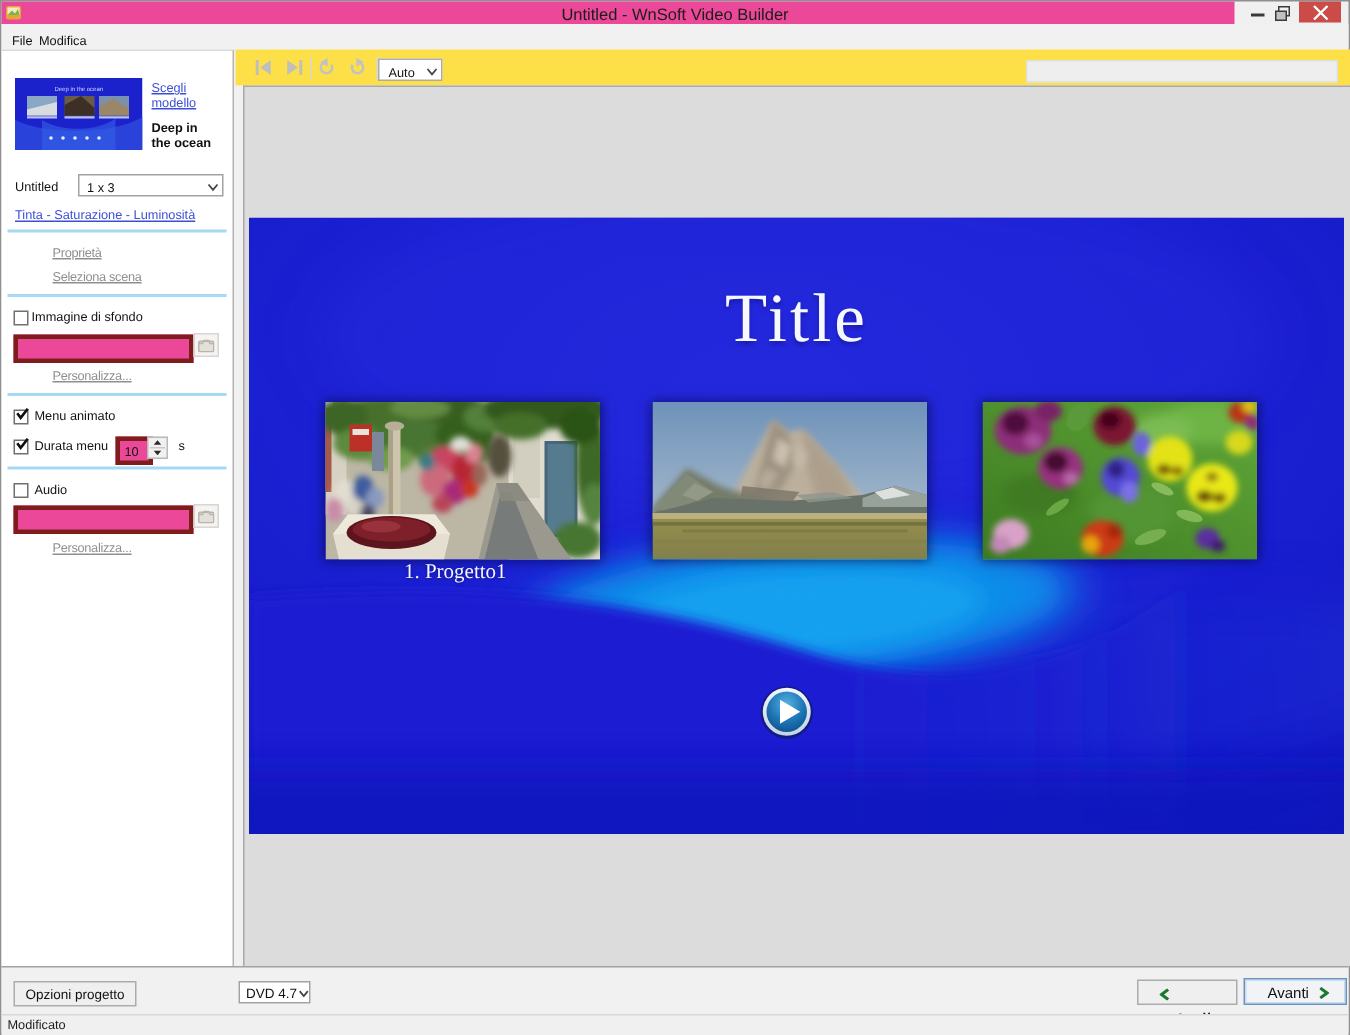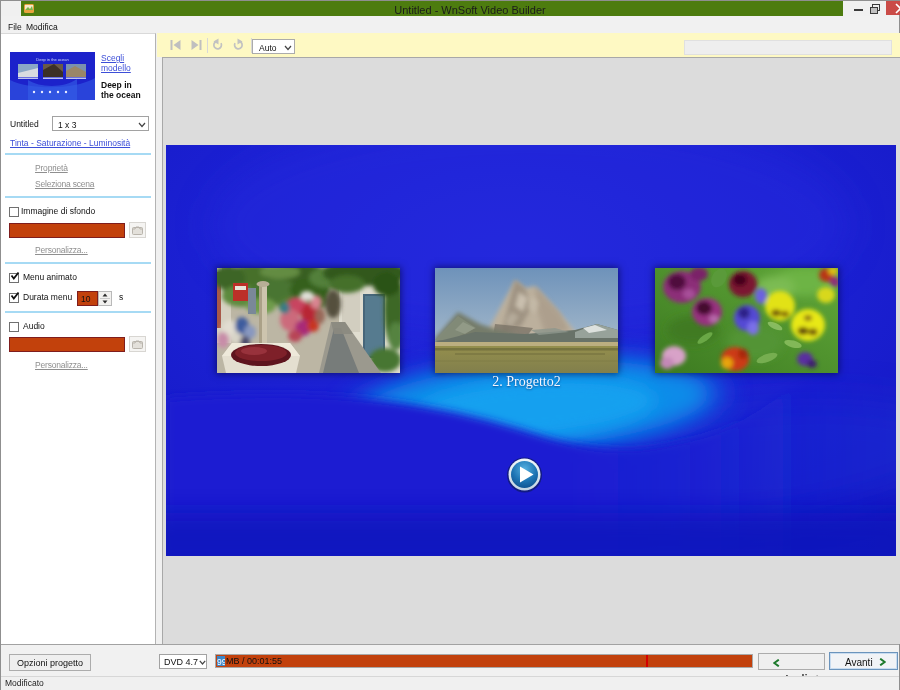--- a/index.html
+++ b/index.html
@@ -1,34 +1,34 @@
 <!DOCTYPE html>
 <html><head>
 <meta charset="utf-8">
 <style>
   html,body{margin:0;padding:0;}
   body{width:900px;height:690px;position:relative;font-family:"Liberation Sans",sans-serif;background:#f0f0f0;overflow:hidden;}
   .abs{position:absolute;}
   #win{position:absolute;left:0;top:0;width:898px;height:688px;border:1px solid #8f8f8f;}
-  #titlebar{position:absolute;left:1px;top:1px;width:822px;height:15px;background:#4d7c0f;margin-left:20px;}
+  #titlebar{position:absolute;left:1px;top:1px;width:822px;height:15px;background:#ec4899;}
   #titletext{position:absolute;left:0;top:3px;width:898px;text-align:center;font-size:11px;color:#1b1b1b;}
   #menubar{position:absolute;left:1px;top:16px;width:898px;height:17px;background:#f1f1f1;font-size:8.5px;color:#111;}
   #leftpanel{position:absolute;left:1px;top:33px;width:155px;height:611px;background:#ffffff;border-right:1px solid #b3b3b3;box-sizing:border-box;border-top:1px solid #d9d9d9;}
-  #toolbar{position:absolute;left:157px;top:33px;width:743px;height:24px;background:#fef9c3;}
+  #toolbar{position:absolute;left:157px;top:33px;width:743px;height:24px;background:#fde047;}
   #mainarea{position:absolute;left:157px;top:57px;width:743px;height:587px;background:#f0f0f0;}
   #maingray{position:absolute;left:5px;top:0px;width:738px;height:587px;background:#dcdcdc;border-left:1px solid #a8a8a8;border-top:1px solid #a8a8a8;box-sizing:border-box;}
   #bluemenu{position:absolute;left:166px;top:145px;width:730px;height:411px;}
   #bottombar{position:absolute;left:1px;top:644px;width:898px;height:32px;background:#f1f1f1;border-top:1px solid #a2a2a2;box-sizing:border-box;}
   #statusbar{position:absolute;left:1px;top:676px;width:898px;height:13px;background:#f0f0f0;border-top:1px solid #d7d7d7;font-size:8.5px;color:#1c1c1c;}
   .link{color:#3c4ed8;text-decoration:underline;}
   .lbl{font-size:8.5px;color:#111;letter-spacing:0px;}
   .glink{color:#8f8f8f;text-decoration:underline;font-size:8.5px;letter-spacing:-0.2px;padding-left:24px;}
   .sep{position:absolute;left:5px;width:146px;height:2px;background:#a6daf4;}
   .cb{position:absolute;width:8px;height:8px;background:#fff;border:1px solid #707070;}
-  .field{position:absolute;background:#c2410c;border:1px solid #7f1d1d;}
+  .field{position:absolute;background:#ec4899;border:3px solid #7f1d1d;}
   .fbtn{position:absolute;width:17px;height:16px;background:#f5f4f2;border:1px solid #d8d6d2;box-sizing:border-box;}
   .combo{position:absolute;background:#fff;border:1px solid #a2a2a2;box-sizing:border-box;}
   .btn{position:absolute;background:#efefef;border:1px solid #acacac;box-sizing:border-box;text-align:center;font-size:11px;color:#111;}
   .thumb{position:absolute;width:183px;height:105px;box-shadow:0 0 7px 1px rgba(0,0,40,0.55);}
   .caption{position:absolute;width:183px;text-align:center;font-family:"Liberation Serif",serif;font-size:14px;color:#f4f6ff;text-shadow:0 1px 2px rgba(0,0,60,.5);}
 </style>
 </head>
 <body>
 <div id="win"></div>
 <div id="titlebar">
@@ -206,20 +206,21 @@
     <rect width="730" height="411" fill="url(#base)"></rect>
     <ellipse cx="364" cy="80" rx="320" ry="110" fill="#252bdf" opacity="0.4" filter="url(#b18)"></ellipse>
     <ellipse cx="585" cy="315" rx="210" ry="58" fill="#1a2ed4" opacity="0.5" filter="url(#b18)" transform="rotate(-6 585 315)"></ellipse>
     <ellipse cx="369" cy="260" rx="195" ry="50" fill="#1552de" opacity="0.9" filter="url(#b12)" transform="rotate(-4 369 260)"></ellipse>
     <ellipse cx="368" cy="260" rx="175" ry="42" fill="#0f8ce9" filter="url(#b10)" transform="rotate(-4 368 260)"></ellipse>
     <ellipse cx="368" cy="263" rx="122" ry="29" fill="#12a2f0" opacity="0.95" filter="url(#b8)" transform="rotate(-4 368 263)"></ellipse>
     <path d="M0 253 C70 248 150 247 215 255 C280 263 330 276 380 292 C420 304 455 306 485 302 C520 297 552 288 575 276 C598 264 614 250 626 243 C645 232 680 228 730 228 L730 411 L0 411 Z" fill="url(#wedge)" filter="url(#b4)"></path>
     <rect x="-20" y="368" width="770" height="60" fill="#0f13bb" opacity="0.8" filter="url(#b12)"></rect>
   </svg>
 
+  <div class="abs" style="left:0;top:40px;width:730px;text-align:center;font-family:'Liberation Serif',serif;font-size:46px;letter-spacing:2px;color:#f6f8ff;text-shadow:0 2px 3px rgba(0,0,80,.35)">Title</div>
 
   <svg class="thumb" style="left:51px;top:123px" width="183" height="105" viewBox="0 0 183 105">
     <rect width="183" height="105" fill="#bcb6a4"></rect>
     <rect x="122" y="0" width="61" height="105" fill="#e0ddd0"></rect>
     <rect x="146" y="26" width="22" height="64" fill="#47667a"></rect>
     <rect x="148" y="28" width="18" height="60" fill="#567b8f"></rect>
     <rect x="125" y="14" width="18" height="50" fill="#d2cec0"></rect>
     <rect x="0" y="0" width="14" height="75" fill="#d6d1c2"></rect>
     <rect x="0" y="4" width="4" height="56" fill="#a85848"></rect>
     <rect x="5" y="0" width="9" height="14" fill="#8f9a6a"></rect>
@@ -365,21 +366,21 @@
       <ellipse cx="19" cy="88" rx="12" ry="10" fill="#d8a2c8"></ellipse>
       <ellipse cx="12" cy="95" rx="7" ry="6" fill="#c488b8"></ellipse>
       <ellipse cx="150" cy="91" rx="8" ry="7" fill="#5a2fa0"></ellipse>
       <ellipse cx="157" cy="96" rx="5" ry="4" fill="#3d1d70"></ellipse>
       <ellipse cx="172" cy="7" rx="8" ry="7" fill="#b83418"></ellipse>
       <ellipse cx="180" cy="14" rx="5" ry="5" fill="#8c2f7a"></ellipse>
       <ellipse cx="178" cy="3" rx="5" ry="4" fill="#e0c018"></ellipse>
     </g>
   </svg>
 
-  <div class="caption" style="left:269px;top:229px">2. Progetto2</div>
+  <div class="caption" style="left:46px;top:229px">1. Progetto1</div>
 
   <svg class="abs" style="left:340px;top:311px" width="37" height="37" viewBox="0 0 37 37">
     <defs>
       <radialGradient id="pbg" cx="50%" cy="30%" r="80%">
         <stop offset="0" stop-color="#55b0e0"></stop>
         <stop offset="0.55" stop-color="#1d74b4"></stop>
         <stop offset="1" stop-color="#0c4a88"></stop>
       </radialGradient>
       <linearGradient id="ring" x1="0" y1="0" x2="0" y2="1">
         <stop offset="0" stop-color="#f2f7fb"></stop>
@@ -393,27 +394,20 @@
   </svg>
 </div>
 <div id="bottombar">
   <div class="btn" style="left:8px;top:9px;width:82px;height:17px;line-height:16px;font-size:9px">Opzioni progetto</div>
   <div class="combo" style="left:158px;top:9px;width:48px;height:15px;border-color:#a2a2a2">
     <span class="abs" style="left:4px;top:2px;font-size:9px;color:#111">DVD 4.7</span>
     <svg class="abs" style="left:39px;top:5px" width="7" height="5" viewBox="0 0 7 5">
         <path d="M0.8 0.8 L3.5 4 L6.2 0.8" fill="none" stroke="#444" stroke-width="1.2"></path>
       </svg>
   </div>
-  <div class="field" style="left:214px;top:9px;width:536px;height:12px;border-color:#a8a8a8">
-    <div class="abs" style="left:1px;top:1px;width:8px;height:10px;background:#3c86c8;overflow:hidden">
-        <span class="abs" style="left:0px;top:0.5px;font-size:8.5px;color:#fff">99</span>
-      </div>
-    <span class="abs" style="left:10px;top:1px;font-size:9px;color:#111">MB / 00:01:55</span>
-    <div class="abs" style="left:430px;top:0px;width:2px;height:12px;background:#d40000"></div>
-  </div>
   <div class="btn" style="left:757px;top:8px;width:67px;height:17px">
     <svg class="abs" style="left:14px;top:4.5px" width="7" height="8" viewBox="0 0 7 8">
         <path d="M5.8 0.7 L1.3 4 L5.8 7.3" fill="none" stroke="#1d7a2c" stroke-width="2"></path>
       </svg>
     <span class="abs" style="left:26px;top:18px;font-size:14px">Indietro</span>
   </div>
   <div class="btn" style="left:828px;top:7px;width:69px;height:18px;border:1px solid #6b94bc;box-shadow:inset 0 0 0 1px #c8dcf0;background:#f1f3f6">
     <span class="abs" style="left:15px;top:3.5px;font-size:10px">Avanti</span>
     <svg class="abs" style="left:49px;top:5px" width="7" height="8" viewBox="0 0 7 8">
         <path d="M1.2 0.7 L5.7 4 L1.2 7.3" fill="none" stroke="#1d7a2c" stroke-width="2"></path>

